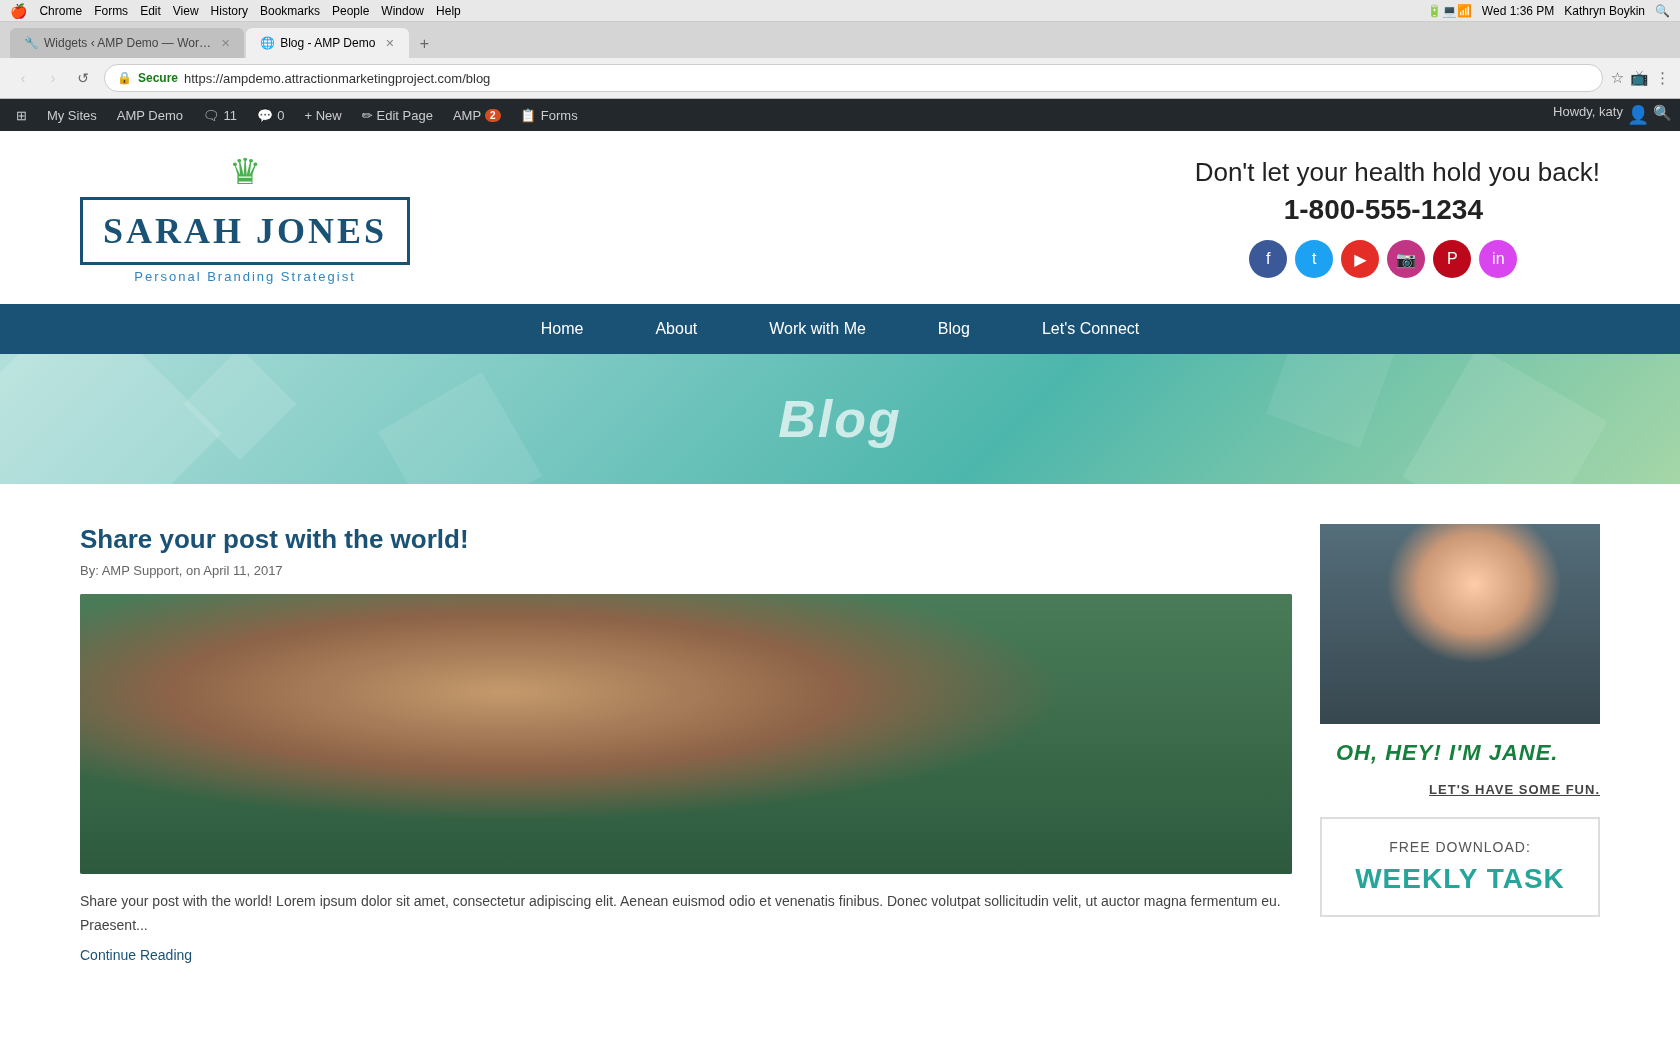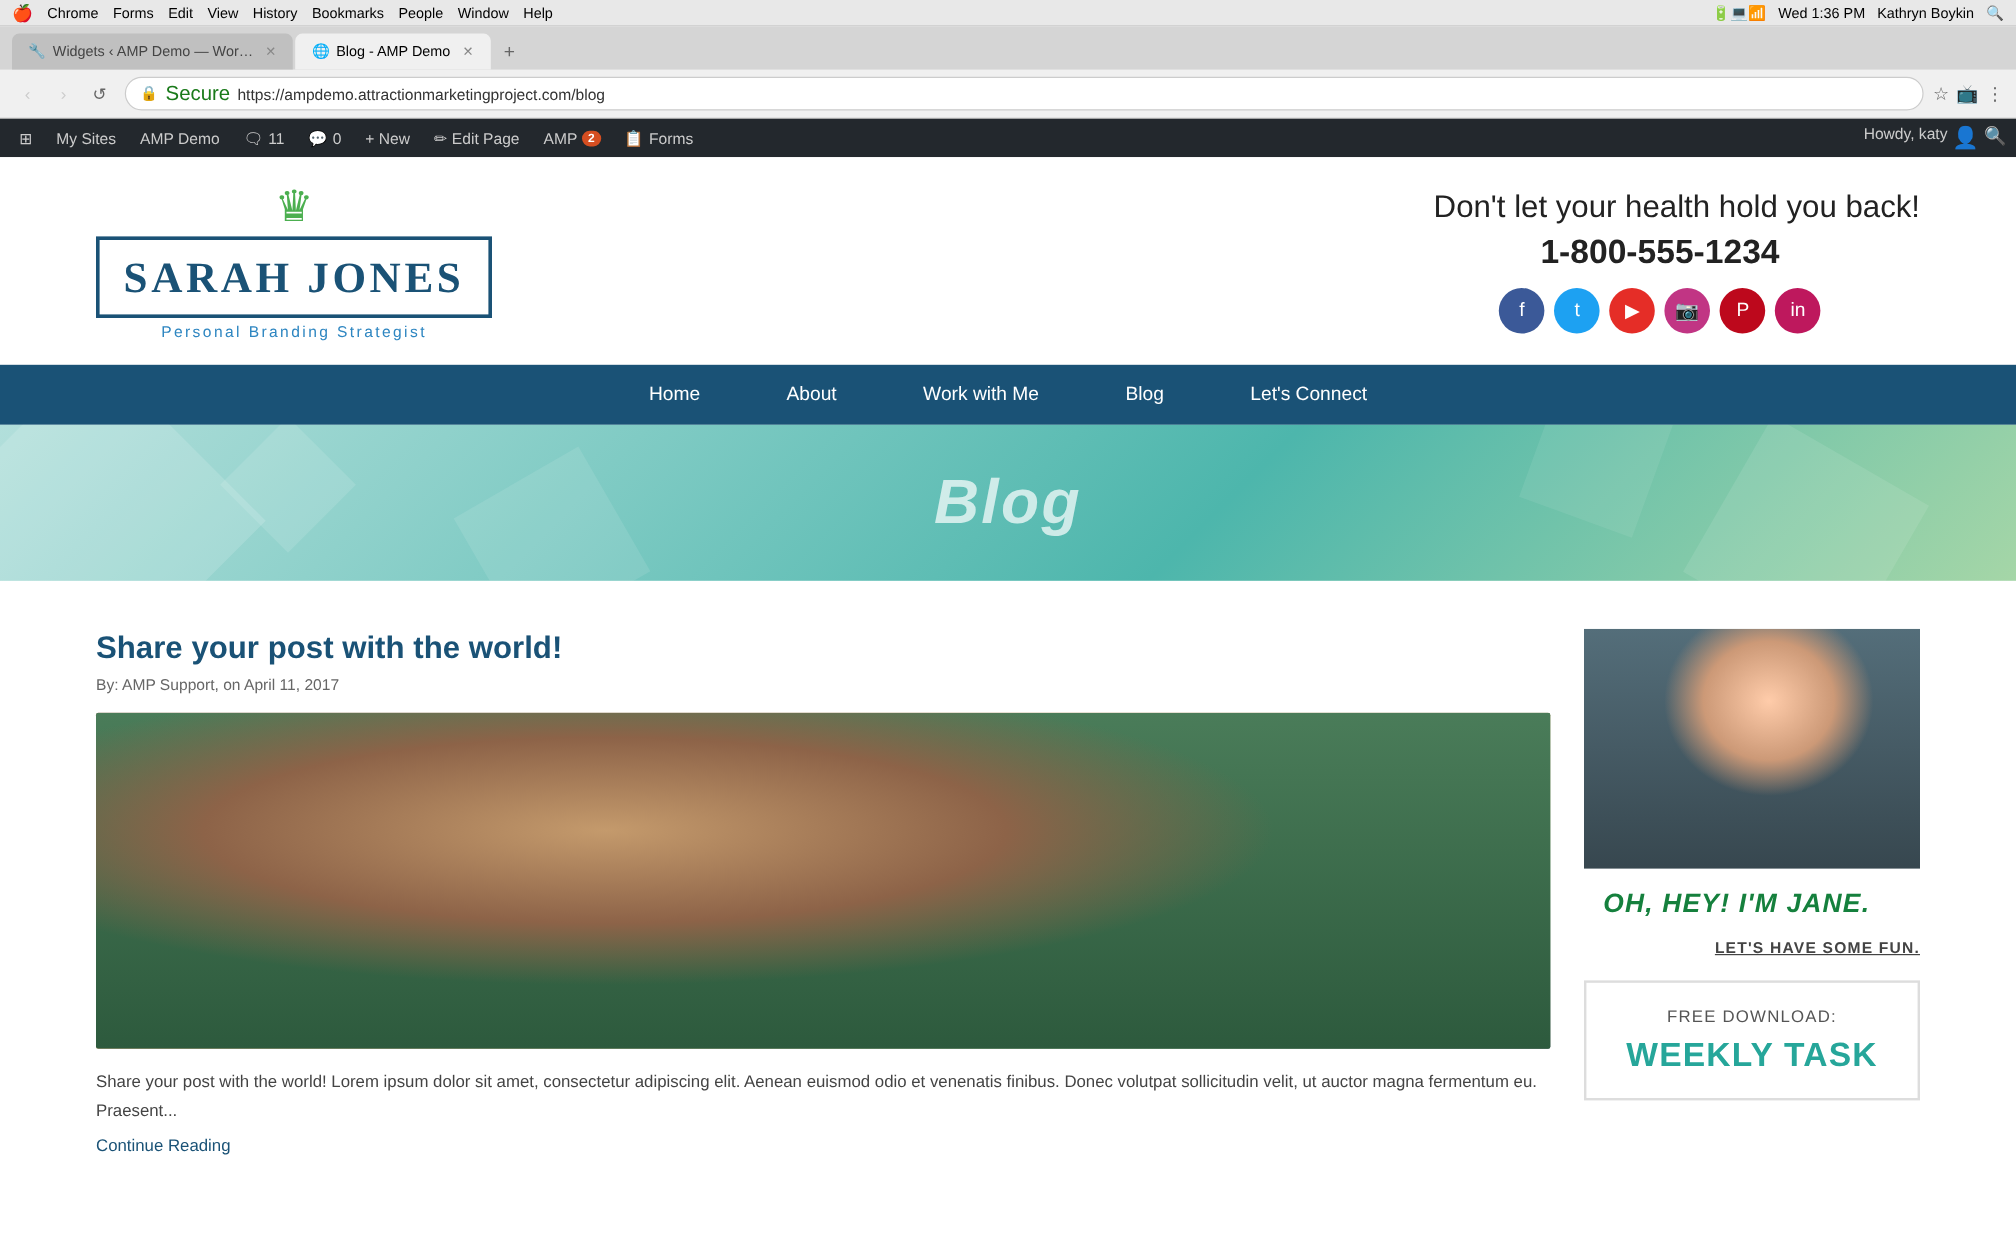--- a/index.html
+++ b/index.html
@@ -76,21 +76,21 @@
       display: flex;
       align-items: center;
       background: #fff;
       border: 1px solid #ccc;
       border-radius: 20px;
       padding: 4px 12px;
       height: 28px;
       gap: 6px;
     }
     .secure-icon { color: #1a7a1a; font-size: 12px; }
-    .secure-label { color: #1a7a1a; font-size: 17px; font-weight: 400; }
+    .secure-label { color: #1a7a1a; font-size: 12px; font-weight: 700; }
     .address-url { font-size: 13px; color: #333; flex: 1; }
     .nav-right-icons { display: flex; gap: 6px; align-items: center; }
     .nav-icon-btn { font-size: 15px; color: #666; cursor: pointer; }
 
     
     .wp-admin-bar {
       background: #23282d;
       height: 32px;
       display: flex;
       align-items: center;
@@ -184,21 +184,21 @@
       display: flex; align-items: center; justify-content: center;
       font-size: 16px;
       color: #fff;
       cursor: pointer;
     }
     .si-fb { background: #3b5998; }
     .si-tw { background: #1da1f2; }
     .si-yt { background: #e52d27; }
     .si-ig { background: #c13584; }
     .si-pt { background: #bd081c; }
-    .si-li { background: #be185d; text-align: center; }
+    .si-li { background: #d946ef; text-align: center; }
 
     
     .site-nav {
       background: #1a5276;
       display: flex;
       justify-content: center;
       align-items: center;
       gap: 40px;
       height: 50px;
     }

